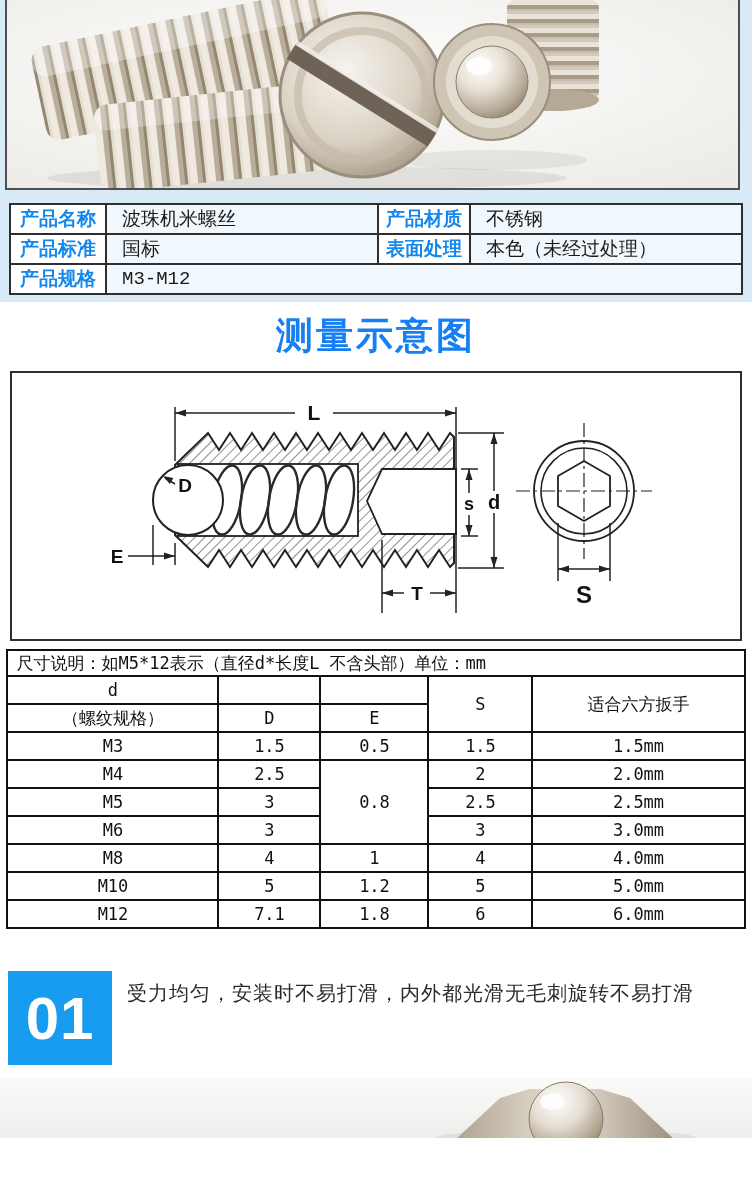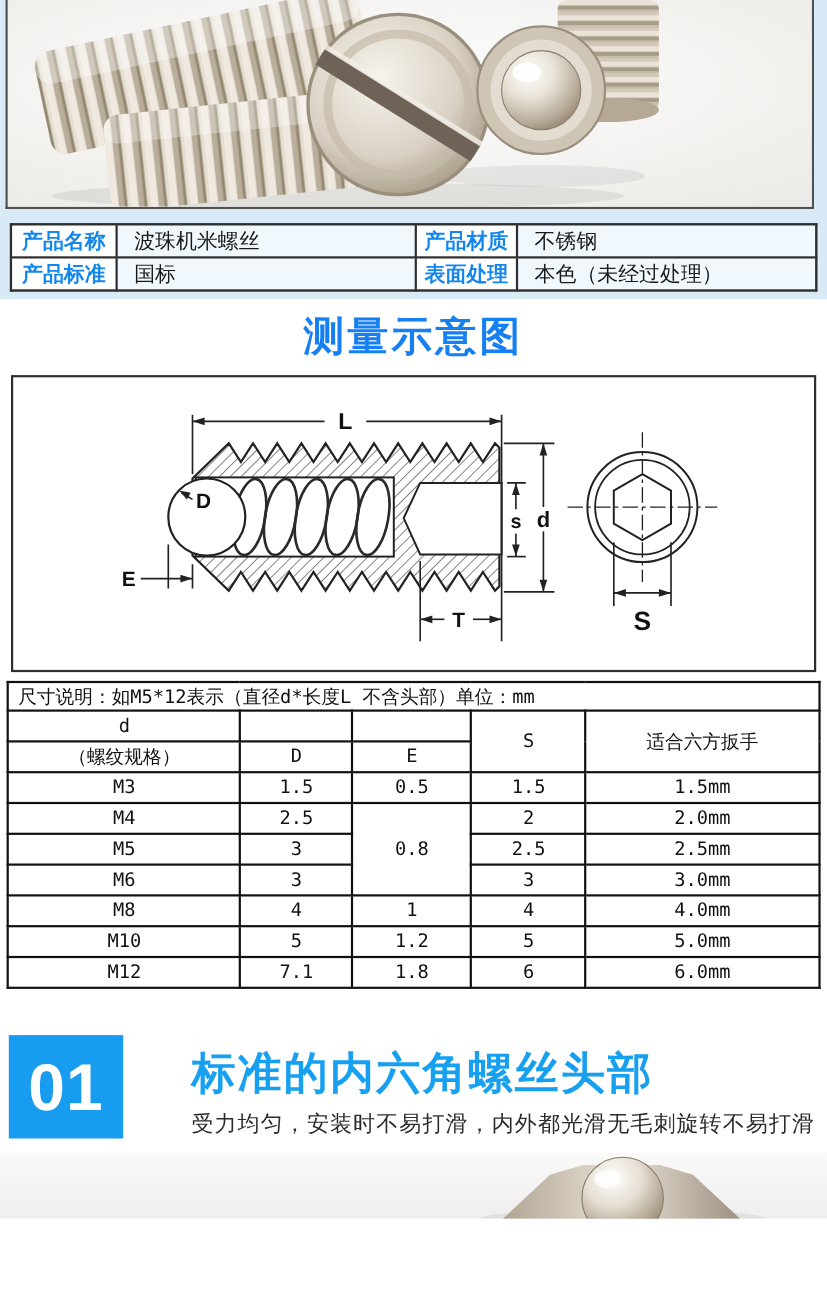--- a/index.html
+++ b/index.html
@@ -42,21 +42,21 @@
   
   .dim-table{
     border-collapse:collapse;margin:8px auto 0;width:737px;table-layout:fixed;
     font-family:"DejaVu Sans Mono",monospace;font-size:17px;color:#111;
     text-align:center;background:#fff;
   }
   .dim-table td{border:2px solid #111;height:26px;padding:0;}
   .dim-table .note-cell{height:24px;font-size:17px;}
   .note-flex{display:flex;justify-content:flex-start;padding:0 8px;}
   
-  .feature{display:flex;align-items:flex-end;margin:42px 0 0;gap:47px;}
+  .feature{display:flex;align-items:flex-start;margin:42px 0 0;}
   .badge{
     width:104px;height:94px;margin-left:8px;background:#189cf0;color:#fff;
     font-size:60px;font-weight:bold;display:flex;align-items:center;
     justify-content:center;flex:0 0 auto;letter-spacing:1px;
   }
   .feature-text{margin-left:15px;padding-top:0;}
   .feature-text h2{
     margin:2px 0 0;color:#18a0f0;font-size:40px;font-weight:bold;
     letter-spacing:2px;line-height:1.15;
   }
@@ -141,20 +141,24 @@
       <td class="val">波珠机米螺丝</td>
       <td class="lbl">产品材质</td>
       <td class="val">不锈钢</td>
     </tr>
     <tr>
       <td class="lbl">产品标准</td>
       <td class="val">国标</td>
       <td class="lbl">表面处理</td>
       <td class="val">本色（未经过处理）</td>
     </tr>
+    <tr>
+      <td class="lbl">产品规格</td>
+      <td class="val" colspan="3">M3-M12</td>
+    </tr>
   </tbody>
     </table>
 </div>
 
 <div class="sec-title">测量示意图</div>
 
 <div class="diagram-frame">
   <svg width="728" height="266" viewBox="0 0 728 266">
     <defs>
       <pattern id="hatch" width="7" height="7" patternUnits="userSpaceOnUse" patternTransform="rotate(45)">
@@ -315,21 +319,20 @@
     <td>1.8</td>
     <td>6</td>
     <td>6.0mm</td>
   </tr>
 </tbody>
   </table>
 
 <div class="feature">
   <div class="badge">01</div>
   <div class="feature-text">
-    <h2>标准的内六角螺丝头部</h2>
     <p>受力均匀，安装时不易打滑，内外都光滑无毛刺旋转不易打滑</p>
   </div>
 </div>
 
 <div class="bottom-photo">
   <svg width="752" height="60" viewBox="0 0 752 60">
     <defs>
       <linearGradient id="bgB" x1="0" y1="0" x2="0" y2="1">
         <stop offset="0" stop-color="#fafaf9"></stop>
           <stop offset="1" stop-color="#efeeec"></stop>

